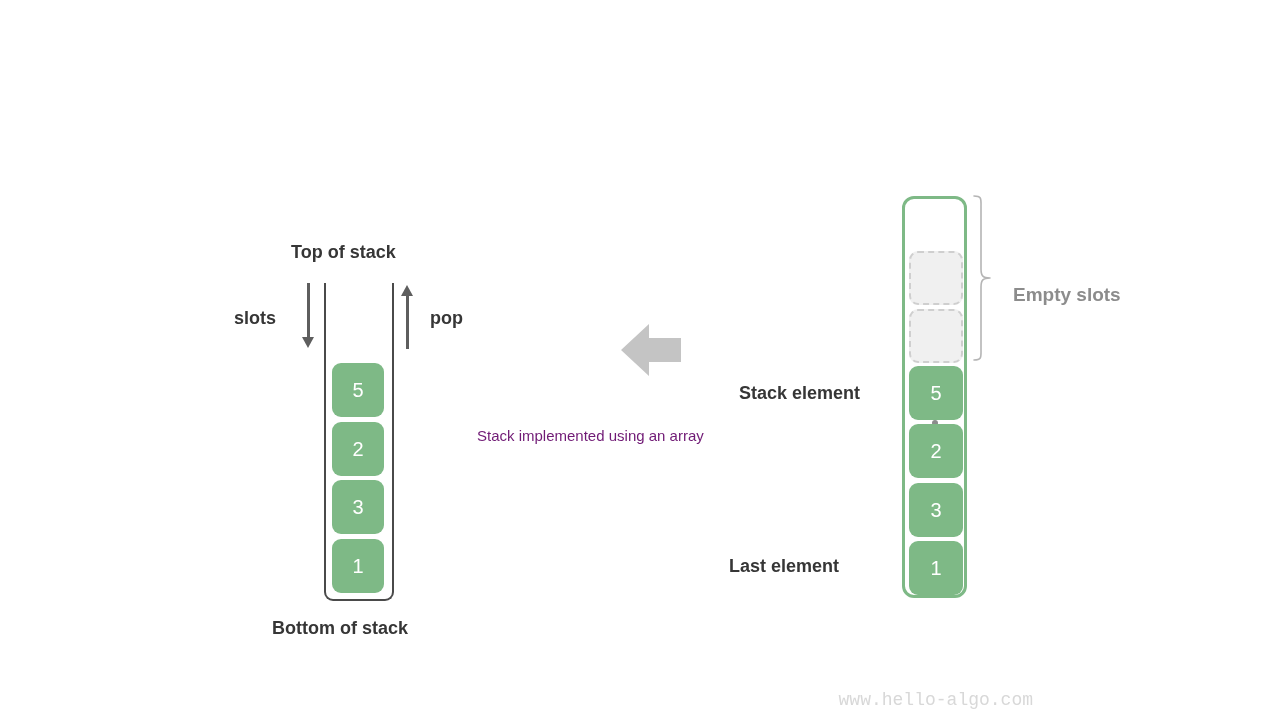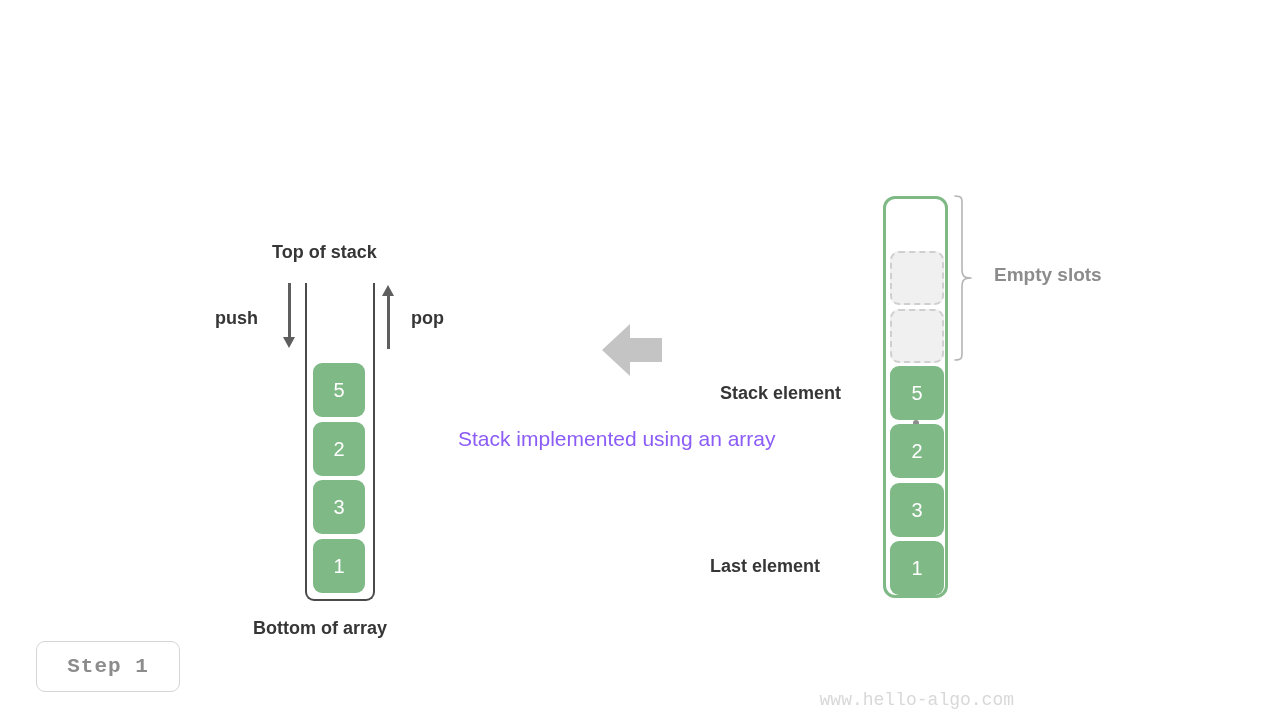--- a/index.html
+++ b/index.html
@@ -8,20 +8,21 @@
     height: 720px;
     background: #ffffff;
     font-family: "Liberation Sans", sans-serif;
     overflow: hidden;
   }
   #canvas {
     position: relative;
     width: 1036px;
     height: 720px;
     background: #ffffff;
+    margin-left: 19px;
   }
 
   
   .lbl-dark {
     position: absolute;
     font-family: "Liberation Sans", sans-serif;
     font-weight: bold;
     font-size: 18px;
     color: #363636;
     white-space: nowrap;
@@ -31,22 +32,22 @@
     font-family: "Liberation Sans", sans-serif;
     font-weight: bold;
     font-size: 19px;
     color: #8c8c8c;
     white-space: nowrap;
   }
   .caption {
     position: absolute;
     font-family: "Liberation Sans", sans-serif;
     font-weight: normal;
-    font-size: 21px;
-    color: #8b5cf6;
+    font-size: 15px;
+    color: #701a75;
     white-space: nowrap;
   }
 
   
   #stack-container {
     position: absolute;
     left: 305px;
     top: 283px;
     width: 70px;
     height: 318px;
@@ -212,23 +213,23 @@
     white-space: nowrap;
   }
 </style>
 </head>
 <body>
 
 <div id="canvas">
 
   <div class="lbl-dark" style="left:272px; top:242px;">Top of stack</div>
 
-  <div class="lbl-dark" style="left:253px; top:618px;">Bottom of array</div>
-
-  <div class="lbl-dark" style="left:215px; top:308px;">push</div>
+  <div class="lbl-dark" style="left:253px; top:618px;">Bottom of stack</div>
+
+  <div class="lbl-dark" style="left:215px; top:308px;">slots</div>
 
   <div class="lbl-dark" style="left:411px; top:308px;">pop</div>
 
   <div>
     <div class="vline" style="left:288px; top:283px; height:56px;"></div>
     <div class="arrowhead down" style="left:283px; top:337px;"></div>
   </div>
 
   <div>
     <div class="vline" style="left:387px; top:295px; height:54px;"></div>
@@ -245,21 +246,21 @@
   <div class="cell" style="left:313px; top:422px;">2</div>
   <div class="cell" style="left:313px; top:480px;">3</div>
   <div class="cell" style="left:313px; top:539px;">1</div>
 
   <svg id="big-arrow" viewBox="0 0 60 60">
     <polygon points="0,30 28,4 28,18 60,18 60,42 28,42 28,56" fill="#c4c4c4"></polygon>
   </svg>
 
   <div class="caption" style="left:458px; top:427px;">Stack implemented using an array</div>
 
-  <div class="lbl-gray" style="left:994px; top:264px;">Empty slots</div>
+  <div class="lbl-gray" style="left:994px; top:284px;">Empty slots</div>
 
   <div class="lbl-dark" style="left:720px; top:383px;">Stack element</div>
 
   <div class="lbl-dark" style="left:710px; top:556px;">Last element</div>
 
   <svg id="brace" viewBox="0 0 22 170" preserveAspectRatio="none">
     <path d="M 3 3 C 11 3, 10 6, 10 14 L 10 76 C 10 83, 12 85, 19 85
              C 12 85, 10 87, 10 94 L 10 156 C 10 164, 11 167, 3 167" fill="none" stroke="#b5b5b5" stroke-width="1.6" stroke-linecap="round" stroke-linejoin="round"></path>
   </svg>
 
@@ -273,17 +274,16 @@
 
     <div class="acell empty" style="top:52px;"></div>
     <div class="acell empty" style="top:110px;"></div>
 
     <div class="acell filled" style="top:167px;">5</div>
     <div class="acell filled" style="top:225px;">2</div>
     <div class="acell filled" style="top:284px;">3</div>
     <div class="acell filled" style="top:342px;">1</div>
   </div>
 
-  <div id="step-badge">Step  1</div>
 
   <div id="watermark">www.hello-algo.com</div>
 
 </div>
 
 </body></html>

